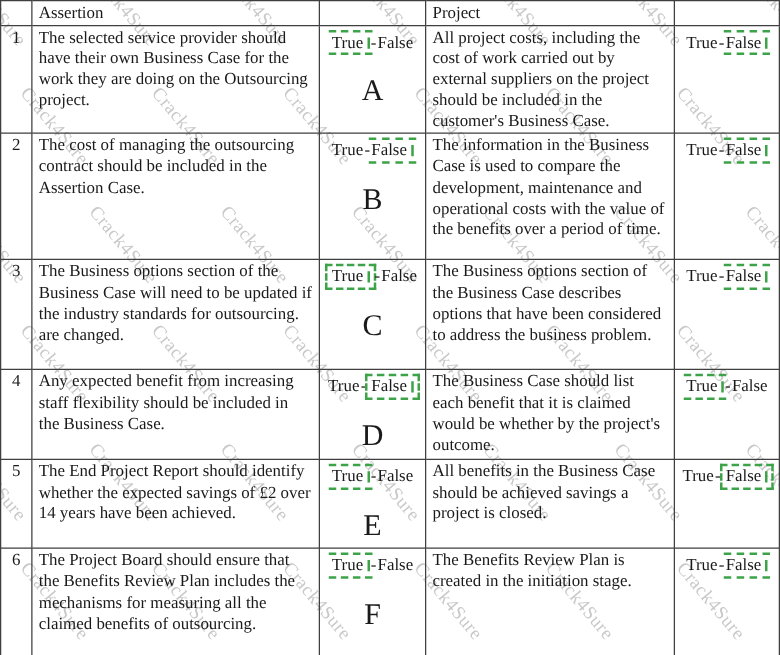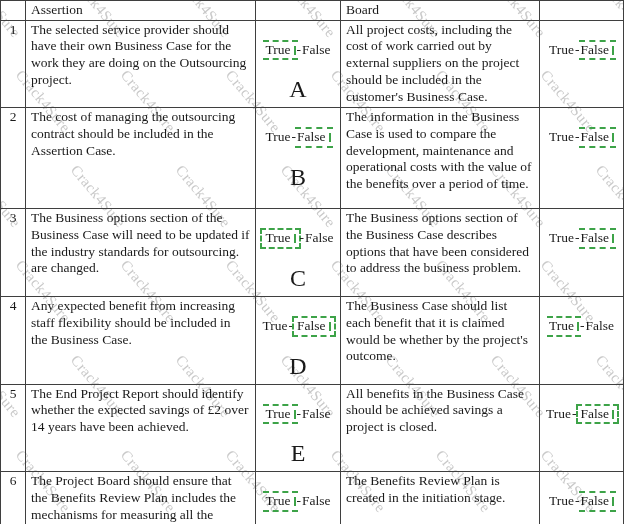--- a/index.html
+++ b/index.html
@@ -27,21 +27,21 @@
   }
   th{font-weight:normal;text-align:left;}
   tr.hdr{height:17px;}
   tr.r0{height:85px;} tr.r1{height:101px;} tr.r2{height:88px;}
   tr.r3{height:69px;} tr.r4{height:69px;} tr.r5{height:90px;}
   td.num{text-align:center;padding:1px 2px;}
   td.tf{text-align:center;padding:2px 1px;}
   .tfline{white-space:nowrap;margin-top:1px;}
   .word{
     display:inline-block;padding:0 2px;
-    border-top:2px dashed transparent;border-bottom:2px dashed transparent;margin-top:16px;
+    border-top:2px dashed transparent;border-bottom:2px dashed transparent;
   }
   .sep{display:inline-block;margin:0 -1px;}
   .annot{border-top-color:#3da348;border-bottom-color:#3da348;}
   .annot::after{
     content:"";display:inline-block;width:2px;height:9px;
     background:#3da348;margin-left:3px;vertical-align:-1px;
   }
   .annot-box{
     border-left:2px dashed #3da348;border-right:2px dashed #3da348;
     padding:0 3px;
@@ -99,21 +99,21 @@
       <col style="width:230px">
       <col style="width:85px">
     <col style="width:199px">
       <col style="width:84px">
   </colgroup>
   <tbody>
       <tr class="hdr">
     <th></th>
     <th>Assertion</th>
     <th></th>
-    <th>Board</th>
+    <th>Project</th>
     <th></th>
   </tr>
 
   <tr class="r0">
     <td class="num">1</td>
     <td>The selected service provider should have their own Business Case for the work they are doing on the Outsourcing project.</td>
     <td class="tf">
       <div class="tfline"><span class="word word-true annot">True</span><span class="sep">-</span><span class="word word-false">False</span></div>
       <div class="letter">A</div>
     </td>

